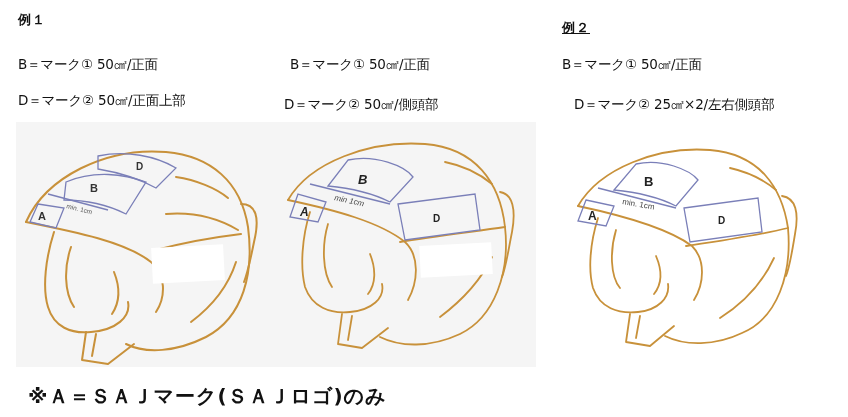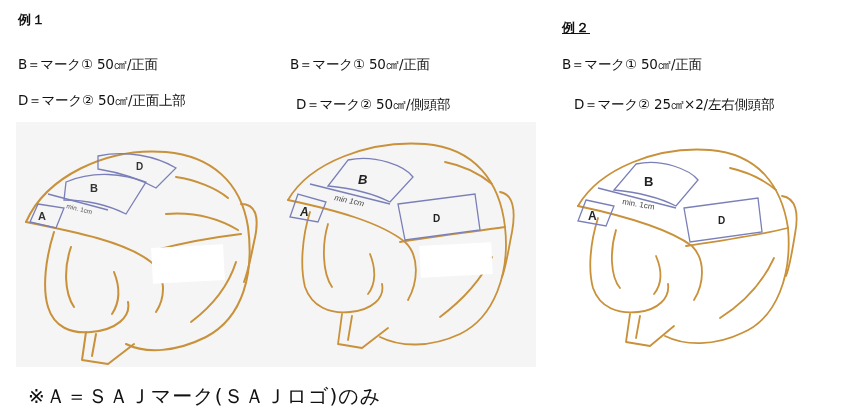--- a/index.html
+++ b/index.html
@@ -2,34 +2,34 @@
 <html><head>
   <meta charset="utf-8">
   <style>
     html, body { margin: 0; padding: 0; background: #ffffff; }
     body { width: 848px; height: 417px; position: relative; overflow: hidden;
            font-family: "DejaVu Sans", "Liberation Sans", sans-serif; color: #111; }
     .abs { position: absolute; }
     .heading { font-size: 13px; font-weight: bold; letter-spacing: 1px; }
     .spec { font-size: 13.5px; font-weight: normal; white-space: nowrap; letter-spacing: -0.2px; }
     .panel-bg { position: absolute; left: 16px; top: 122px; width: 520px; height: 245px; background: #f5f5f5; }
-    .footnote { font-size: 20px; letter-spacing: 1px; white-space: nowrap; font-family: "DejaVu Sans", sans-serif; }
+    .footnote { font-size: 20px; letter-spacing: 1px; white-space: nowrap; font-family: "DejaVu Sans", sans-serif; font-weight: bold; }
     svg text { font-family: "Liberation Sans", sans-serif; }
   </style>
 </head>
 <body>
 
 <div class="abs heading" style="left:18px; top:11px;">例１</div>
 <div class="abs heading" style="left:562px; top:19px;text-decoration:underline;">例２</div>
 
 <div class="abs spec" style="left:18px; top:56px;">B＝マーク① 50㎠/正面</div>
 <div class="abs spec" style="left:18px; top:92px;">D＝マーク② 50㎠/正面上部</div>
 
 <div class="abs spec" style="left:290px; top:56px;">B＝マーク① 50㎠/正面</div>
-<div class="abs spec" style="left:296px; top:96px;">D＝マーク② 50㎠/側頭部</div>
+<div class="abs spec" style="left:284px; top:96px;">D＝マーク② 50㎠/側頭部</div>
 
 <div class="abs spec" style="left:562px; top:56px;">B＝マーク① 50㎠/正面</div>
 <div class="abs spec" style="left:562px; top:96px;margin-left:12px;">D＝マーク② 25㎠×2/左右側頭部</div>
 
 <div class="panel-bg"></div>
 
 <svg class="abs" style="left:16px; top:122px;" width="270" height="245" viewBox="0 0 270 245">
   <g fill="none" stroke="#c8913a" stroke-width="2" stroke-linecap="round" stroke-linejoin="round">
 
     <path d="M10 100 C 30 55, 90 25, 150 30 C 195 34, 225 60, 232 105 C 238 150, 228 195, 190 215 C 160 230, 130 232, 110 222"></path>

